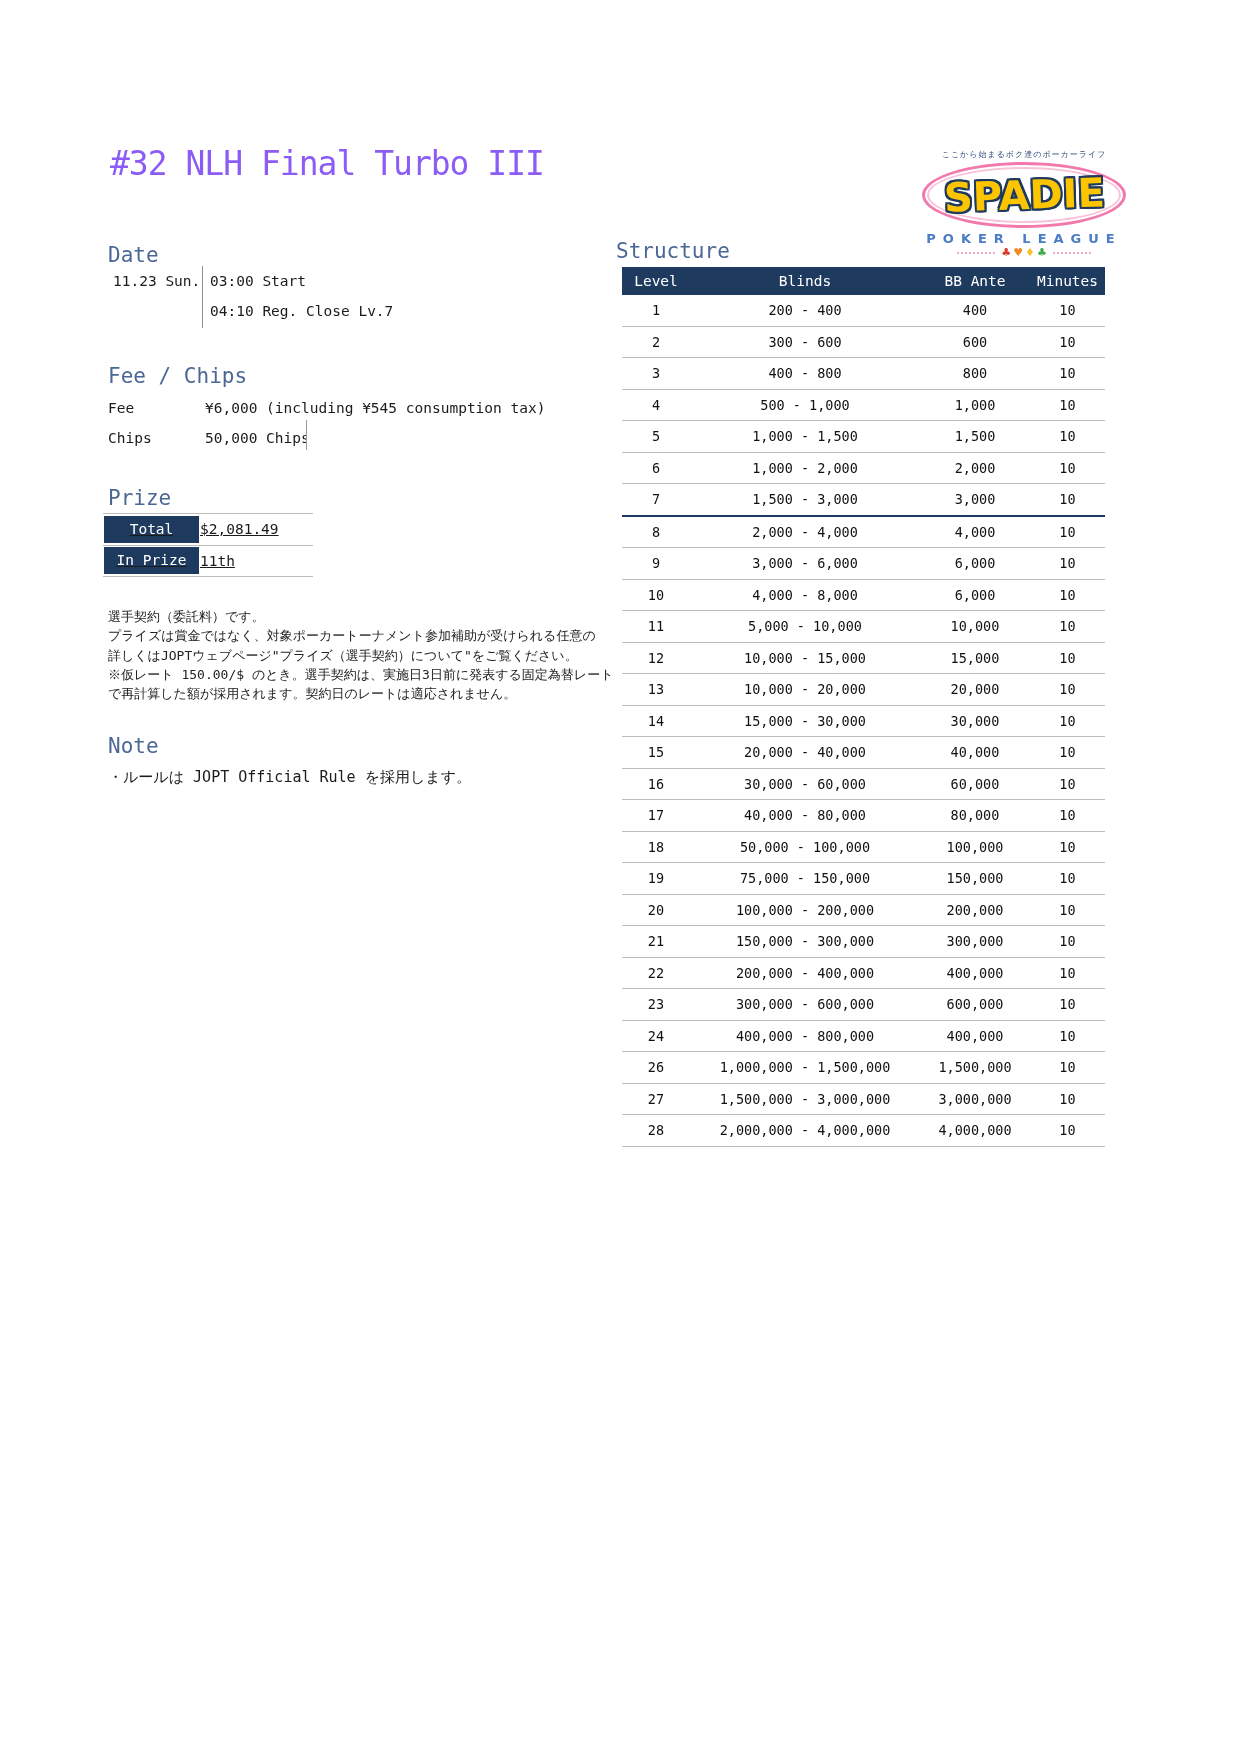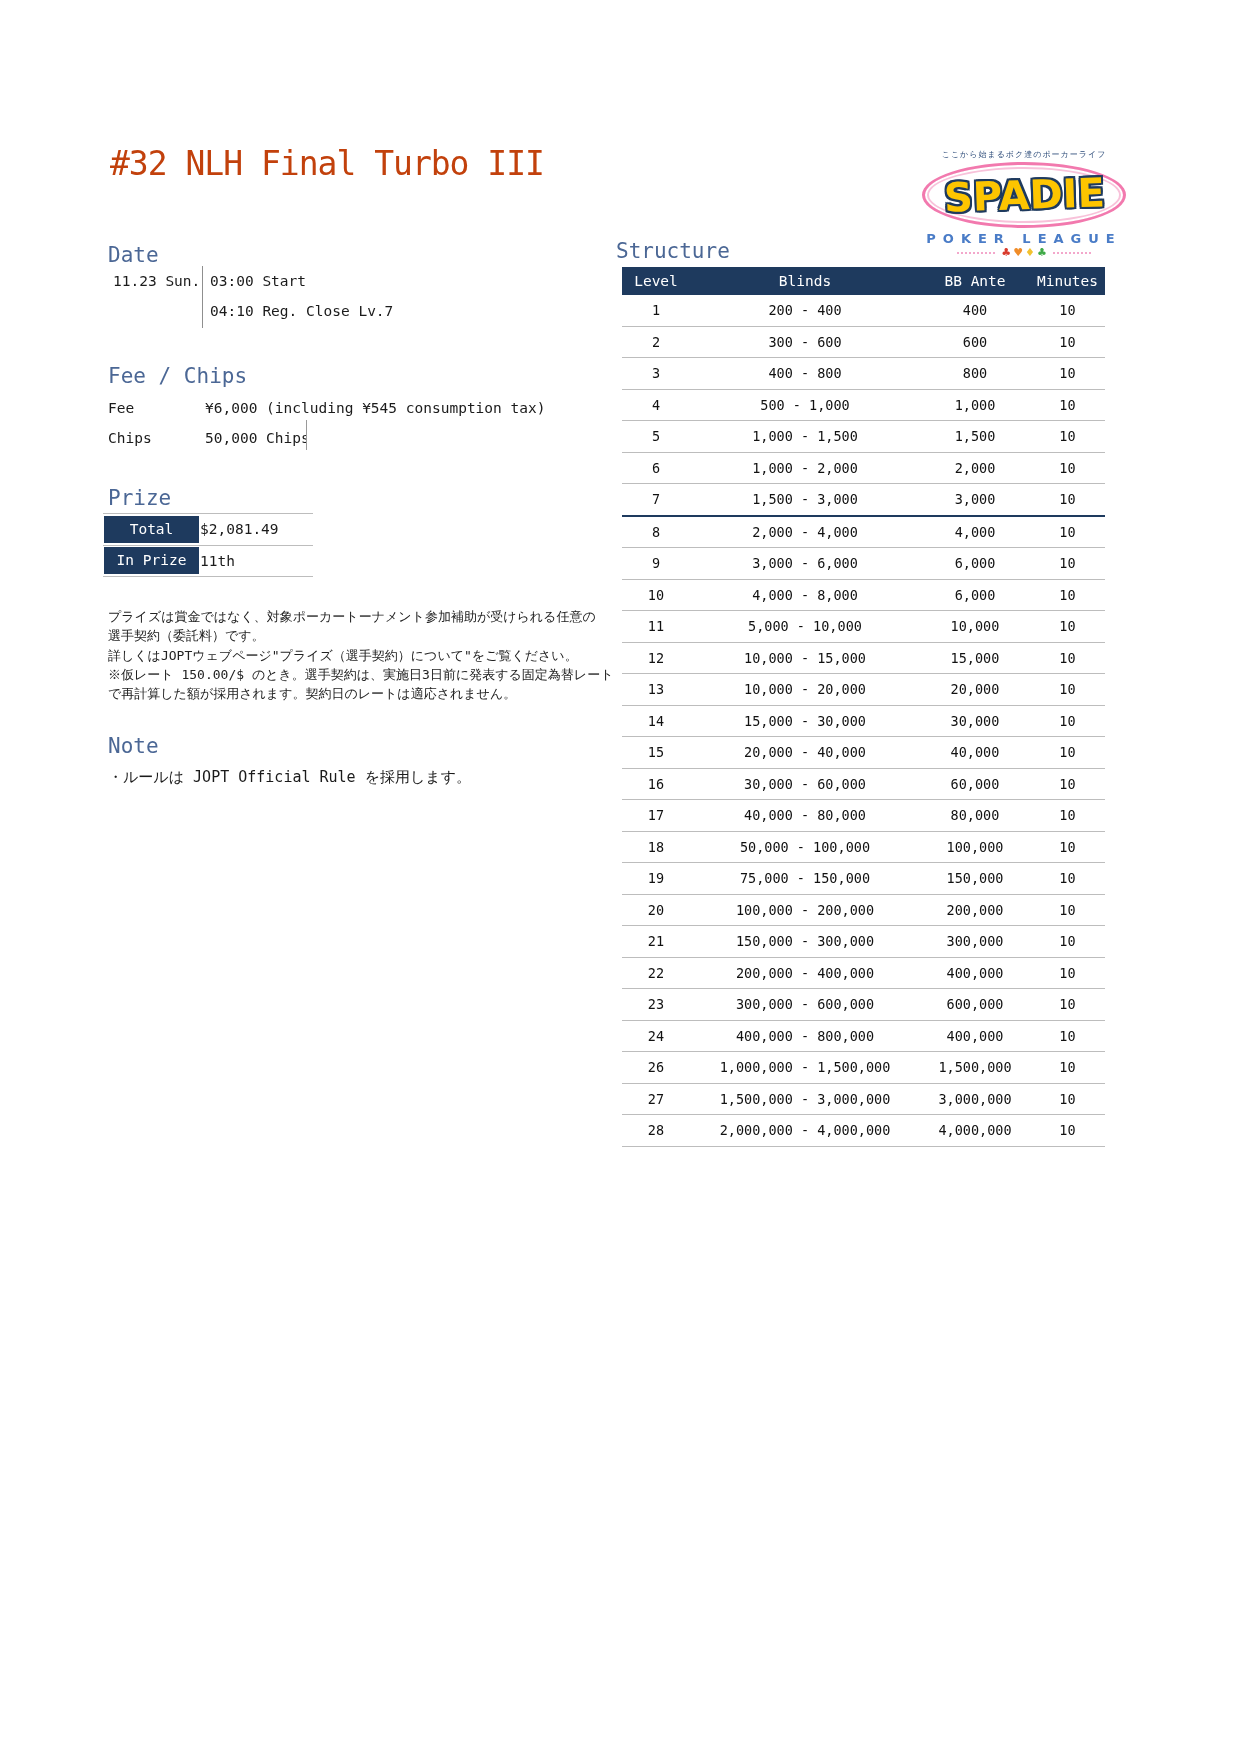--- a/index.html
+++ b/index.html
@@ -1,21 +1,21 @@
 <!DOCTYPE html>
 <html><head>
 <meta charset="utf-8">
 <style>
   html,body{margin:0;padding:0;background:#fff;}
   .page{position:relative;width:1240px;height:1755px;background:#ffffff;
         font-family:"DejaVu Sans Mono",monospace;color:#1b1b1b;overflow:hidden;}
 
   
   .title{position:absolute;left:110px;top:144px;font-size:33px;font-weight:normal;
-         color:#c2410c;letter-spacing:-1px;margin:0;white-space:nowrap;}
+         color:#8b5cf6;letter-spacing:-1px;margin:0;white-space:nowrap;}
 
   
   .section-h{position:absolute;font-size:21px;color:#4b6795;white-space:nowrap;}
   .h-date{left:108px;top:243px;}
   .h-fee{left:108px;top:364px;}
   .h-prize{left:108px;top:486px;}
   .h-note{left:108px;top:734px;}
   .h-structure{left:600px;top:239px;margin-left:16px;}
 
   .txt{position:absolute;font-size:14.5px;white-space:nowrap;color:#1b1b1b;}
@@ -28,21 +28,21 @@
 
   
   .fee-l{left:108px;top:400px;}
   .fee-v{left:205px;top:400px;}
   .chips-l{left:108px;top:430px;}
   .chips-v{left:205px;top:430px;width:101px;overflow:hidden;}
   .chips-vline{position:absolute;left:306px;top:420px;width:1px;height:30px;background:#9a9a9a;}
 
   
   .prize-table{position:absolute;left:103px;top:513px;width:210px;border-collapse:collapse;
-               border-top:1px solid #bdbdbd;table-layout:fixed;}
+               border-top:1px solid #bdbdbd;table-layout:fixed;text-decoration:underline;}
   .prize-table tr{border-bottom:1px solid #bdbdbd;}
   .prize-table td{padding:0;height:30.5px;vertical-align:middle;}
   .prize-table td.plab{width:97px;}
   .navybox{background:#1e3a5e;color:#ffffff;text-align:center;font-size:14.5px;
            height:27px;line-height:27px;margin:1px;}
   .pval{text-align:left;font-size:14.5px;}
 
   
   .disclaimer{position:absolute;left:108px;top:607px;font-size:13px;line-height:19.3px;
               color:#222;white-space:nowrap;}
@@ -134,22 +134,22 @@
     </tr>
     <tr>
       <td class="plab">
             <div class="navybox">In Prize</div>
           </td>
       <td class="pval">11th</td>
     </tr>
   </tbody>
     </table>
   <div class="disclaimer">
+    <div>選手契約（委託料）です。</div>
     <div>プライズは賞金ではなく、対象ポーカートーナメント参加補助が受けられる任意の</div>
-    <div>選手契約（委託料）です。</div>
     <div>詳しくはJOPTウェブページ"プライズ（選手契約）について"をご覧ください。</div>
     <div>※仮レート 150.00/$ のとき。選手契約は、実施日3日前に発表する固定為替レート</div>
     <div>で再計算した額が採用されます。契約日のレートは適応されません。</div>
   </div>
 
   <div class="section-h h-note">Note</div>
   <div class="note-items">
     <div>・ルールは JOPT Official Rule を採用します。</div>
   </div>
 

